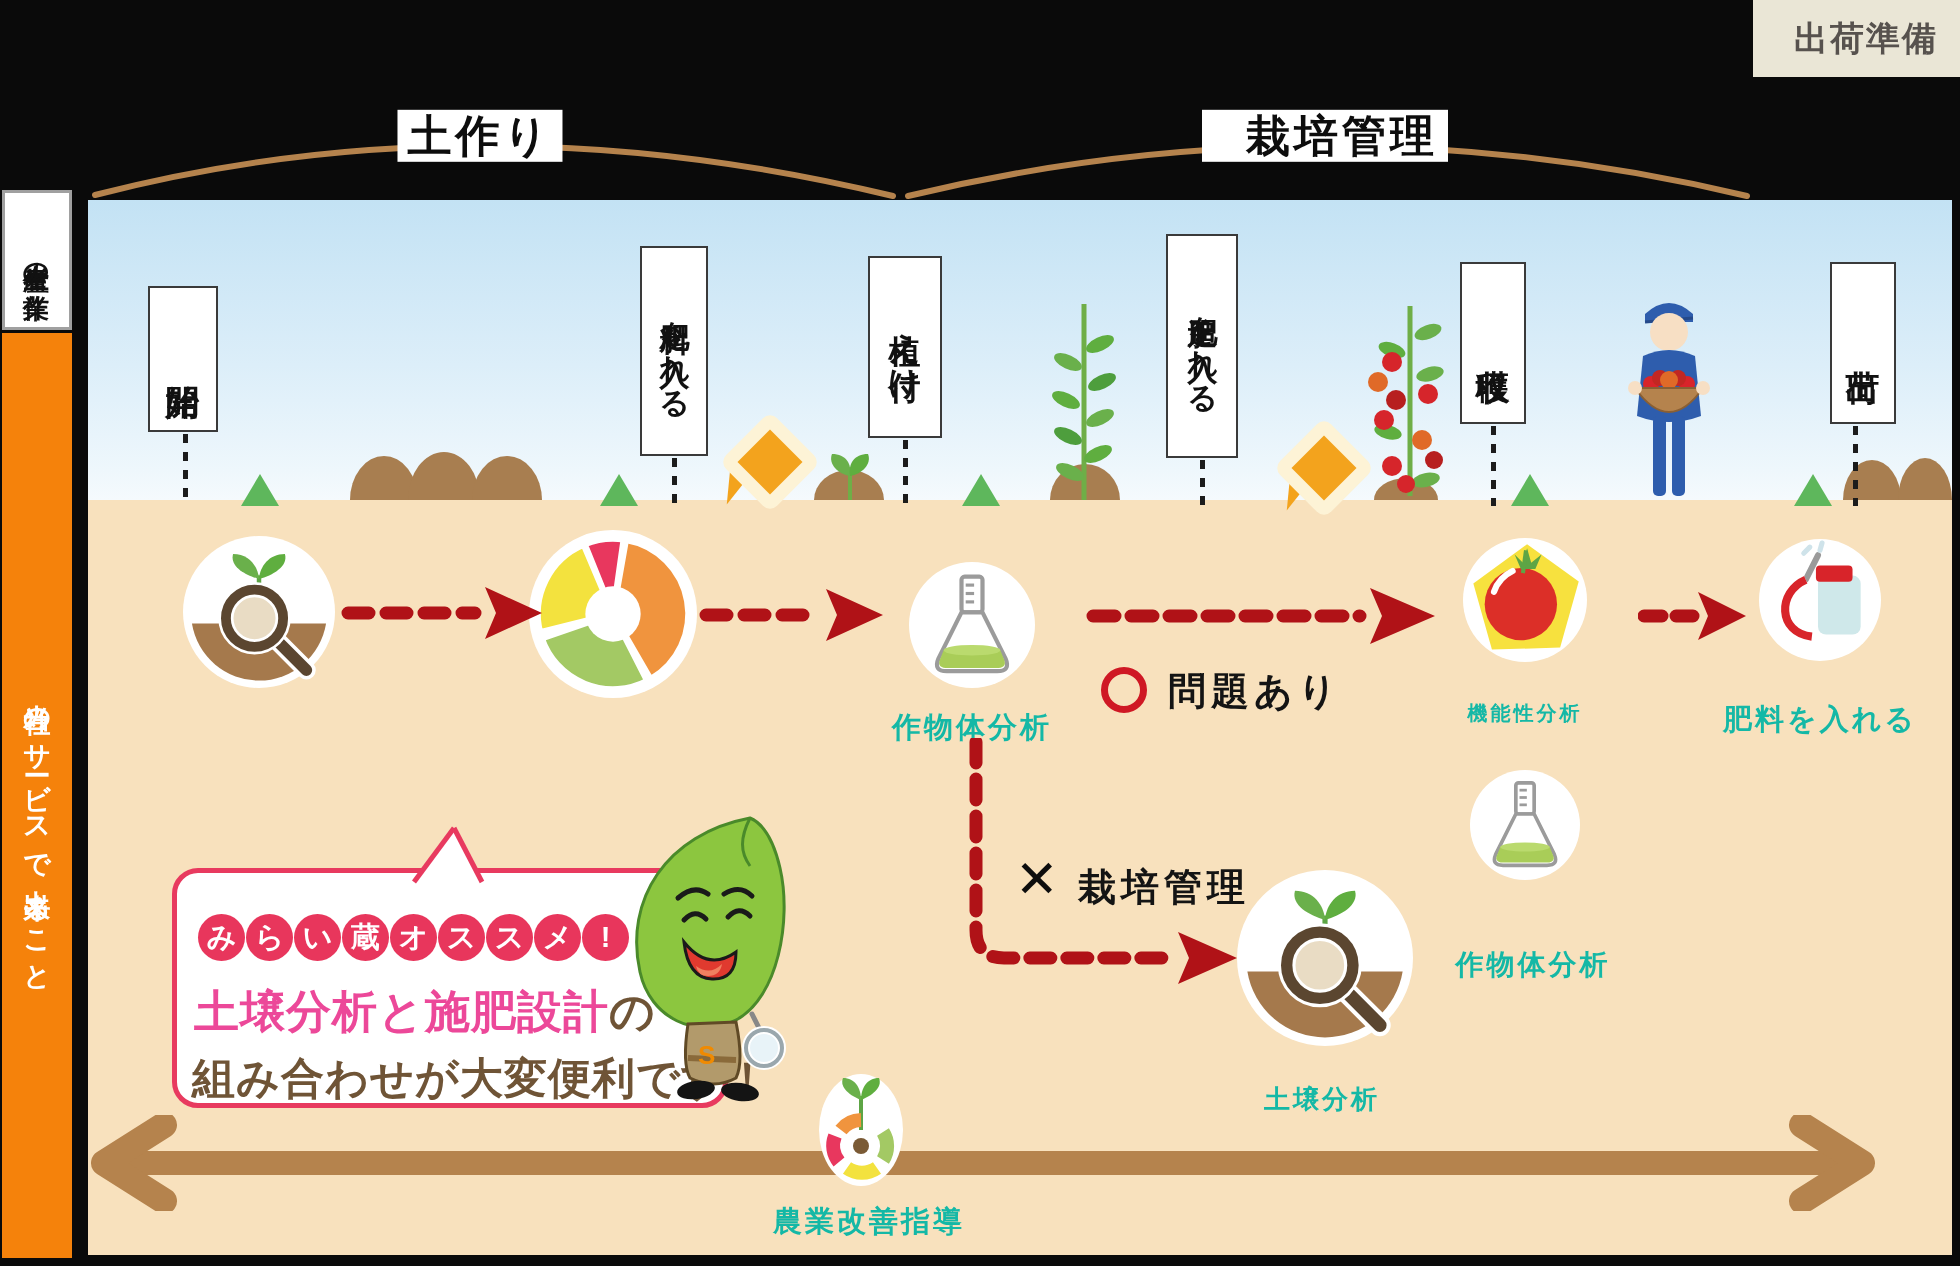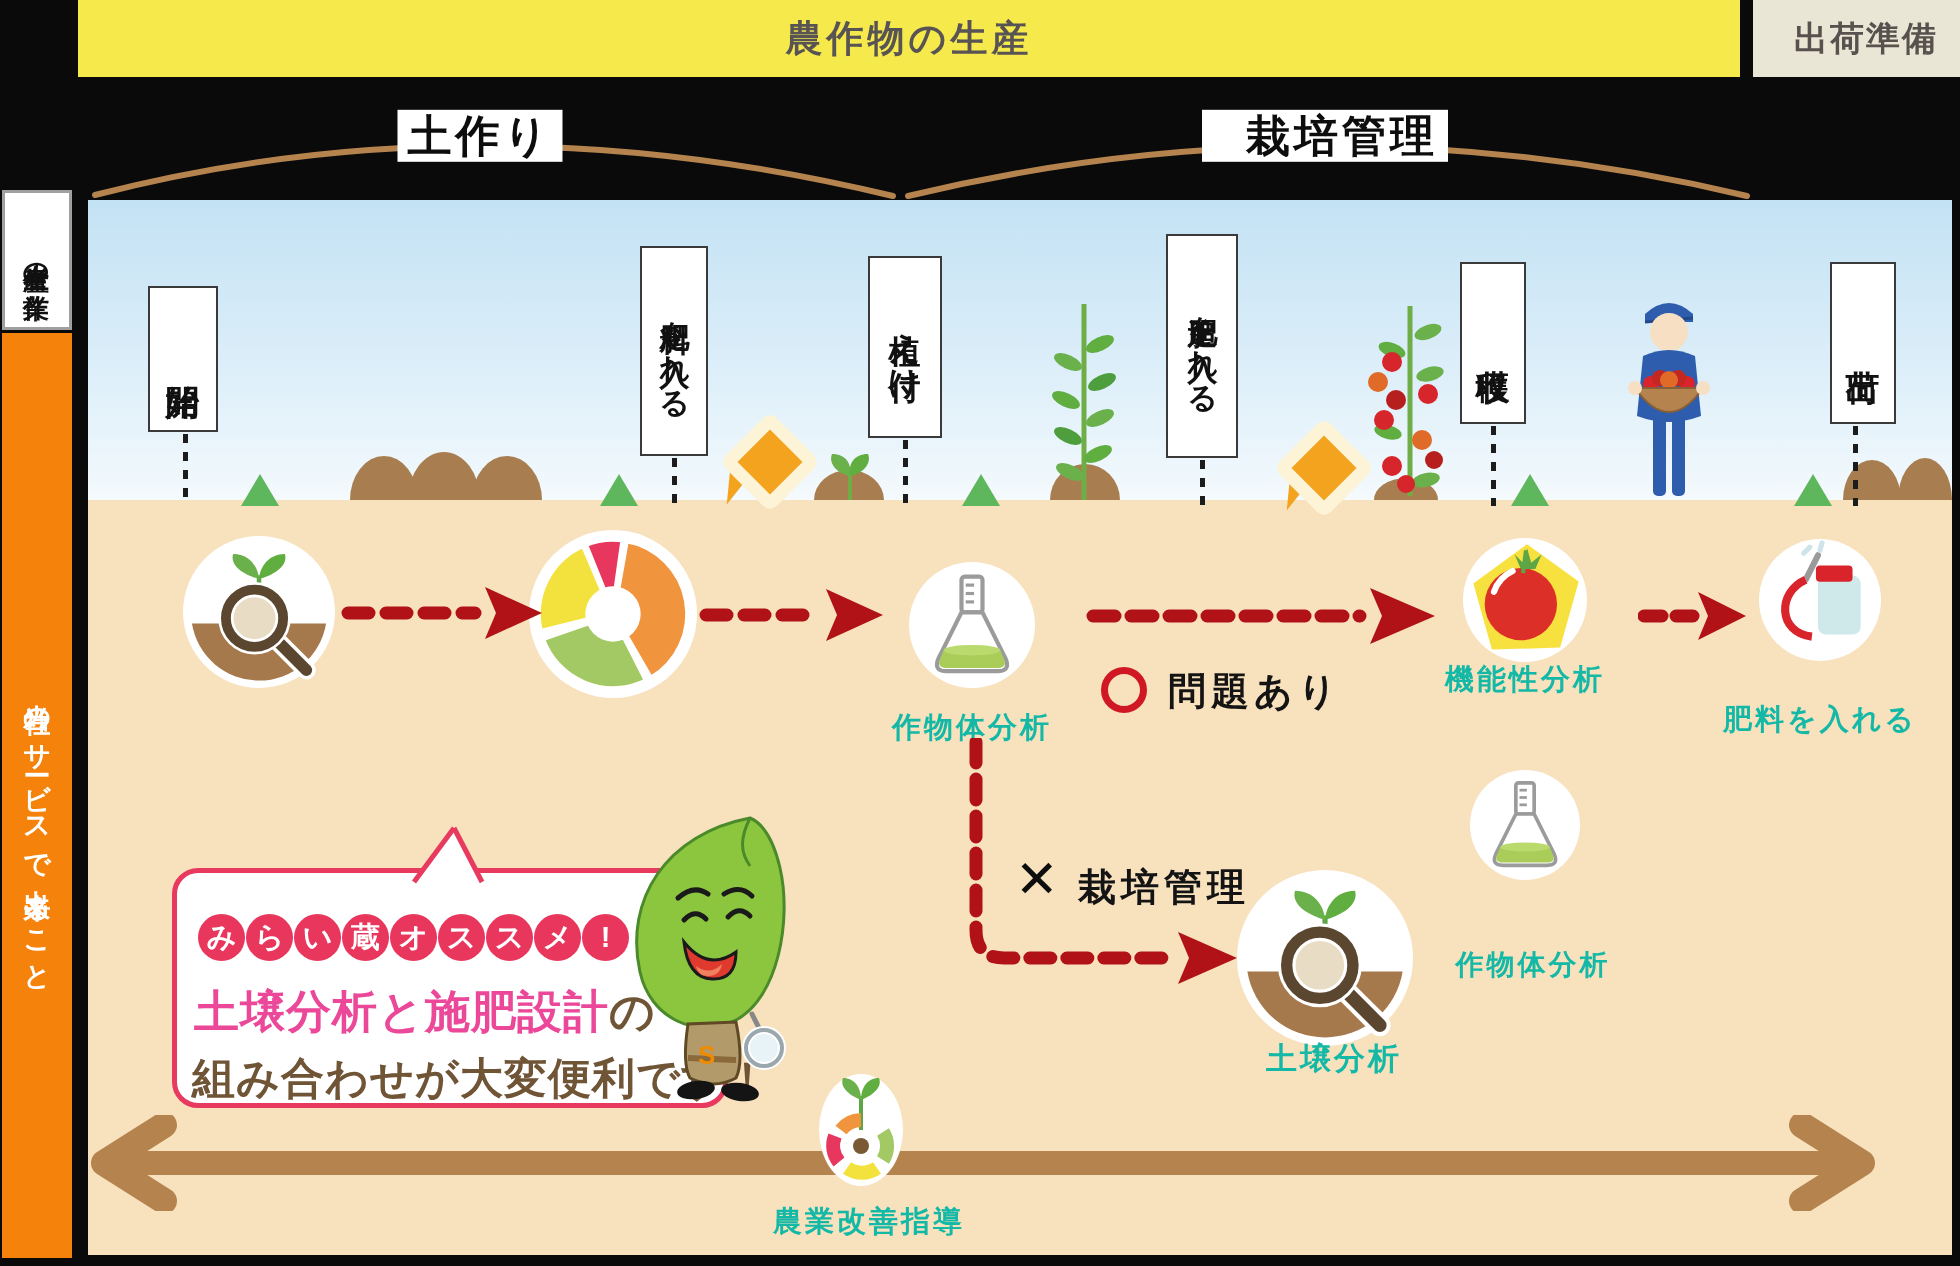--- a/index.html
+++ b/index.html
@@ -65,23 +65,20 @@
   .bag{position:absolute;width:72px;height:72px;transform:rotate(45deg);background:#fdf3d6;border-radius:10px;z-index:3;}
   .bag-inner{position:absolute;inset:13px;background:#f3a31d;}
   .spout{position:absolute;width:0;height:0;border-left:13px solid transparent;border-right:13px solid transparent;
     border-top:44px solid #f3a31d;z-index:2;}
 </style>
 </head>
 <body>
 
 <div class="stage">
 
-  <div class="banner-main">
-    <span>農作物の生産</span>
-  </div>
   <div class="banner-right">
     <span>出荷準備</span>
   </div>
 
   <svg class="arcs" width="1960" height="260">
     <path d="M95,195 Q480,96 893,196" fill="none" stroke="#b5834d" stroke-width="6" stroke-linecap="round"></path>
     <path d="M908,196 Q1325,96 1747,196" fill="none" stroke="#b5834d" stroke-width="6" stroke-linecap="round"></path>
   </svg>
   <div class="phase-label phase1">土作り</div>
   <div class="phase-label phase2">栽培管理</div>
@@ -252,21 +249,21 @@
       <line x1="50" y1="8" x2="44" y2="14" stroke="#cfe3ea" stroke-width="5" stroke-linecap="round"></line>
       <line x1="62" y1="4" x2="60" y2="11" stroke="#cfe3ea" stroke-width="5" stroke-linecap="round"></line>
       <path d="M46,40 C18,52 18,92 52,96" fill="none" stroke="#fff" stroke-width="14"></path>
       <path d="M46,40 C18,52 18,92 52,96" fill="none" stroke="#d8242a" stroke-width="8"></path>
       <rect x="58" y="36" width="42" height="58" rx="8" fill="#cfe8ea"></rect>
       <rect x="56" y="26" width="36" height="16" rx="4" fill="#d8242a"></rect>
     </svg>
   </div>
 
   <div class="caption" style="left:972px;top:708px;font-size:29px;">作物体分析</div>
-  <div class="caption" style="left:1525px;top:660px;font-size:29px;">機能性分析</div>
+  <div class="caption" style="left:1525px;top:700px;font-size:20px;">機能性分析</div>
   <div class="caption" style="left:1820px;top:700px;font-size:29px;">肥料を入れる</div>
 
   <svg class="arrow-svg" style="left:340px;top:585px;" width="210" height="60">
     <line x1="8" y1="28" x2="135" y2="28" stroke="#b01217" stroke-width="13" stroke-dasharray="21 17" stroke-linecap="round"></line>
     <polygon points="145,2 202,28 145,54 156,28" fill="#b01217"></polygon>
   </svg>
   <svg class="arrow-svg" style="left:698px;top:587px;" width="200" height="60">
     <line x1="8" y1="28" x2="120" y2="28" stroke="#b01217" stroke-width="13" stroke-dasharray="21 17" stroke-linecap="round"></line>
     <polygon points="128,2 185,28 128,54 139,28" fill="#b01217"></polygon>
   </svg>
@@ -295,21 +292,21 @@
       <path d="M10,98 A76,76 0 0 0 160,98 Z" fill="#a5794c"></path>
       <line x1="85" y1="62" x2="85" y2="44" stroke="#5da545" stroke-width="5"></line>
       <path d="M85,48 C70,44 52,34 56,20 C74,20 84,34 85,48 Z" fill="#6ab04b"></path>
       <path d="M85,48 C100,44 118,34 114,20 C96,20 86,34 85,48 Z" fill="#5fae3f"></path>
       <line x1="104" y1="116" x2="138" y2="150" stroke="#fff" stroke-width="21" stroke-linecap="round"></line>
       <line x1="104" y1="116" x2="138" y2="150" stroke="#5b4630" stroke-width="13" stroke-linecap="round"></line>
       <circle cx="80" cy="92" r="32" fill="#e9dcc4" stroke="#fff" stroke-width="17"></circle>
       <circle cx="80" cy="92" r="32" fill="none" stroke="#5b4630" stroke-width="11"></circle>
     </svg>
   </div>
-  <div class="caption" style="left:1322px;top:1038px;font-size:31px;margin-left:12px;">土壌分析</div>
+  <div class="caption" style="left:1322px;top:1082px;font-size:26px;">土壌分析</div>
 
   <div class="circle" style="left:1470px;top:770px;width:110px;height:110px;">
     <svg width="110" height="110" viewBox="0 0 120 120">
       <rect x="50" y="14" width="20" height="34" fill="#fff" stroke="#9b9b9b" stroke-width="4" rx="3"></rect>
       <line x1="54" y1="22" x2="62" y2="22" stroke="#9b9b9b" stroke-width="3"></line>
       <line x1="54" y1="30" x2="62" y2="30" stroke="#9b9b9b" stroke-width="3"></line>
       <line x1="54" y1="38" x2="62" y2="38" stroke="#9b9b9b" stroke-width="3"></line>
       <path d="M50,48 L28,92 Q23,104 36,104 L84,104 Q97,104 92,92 L70,48 Z" fill="#fff" stroke="#9b9b9b" stroke-width="4" stroke-linejoin="round"></path>
       <path d="M33,84 Q60,76 87,84 L91,94 Q93,101 83,101 L37,101 Q27,101 29,94 Z" fill="#a9cd58"></path>
       <ellipse cx="60" cy="84" rx="27" ry="5" fill="#bada6e"></ellipse>

